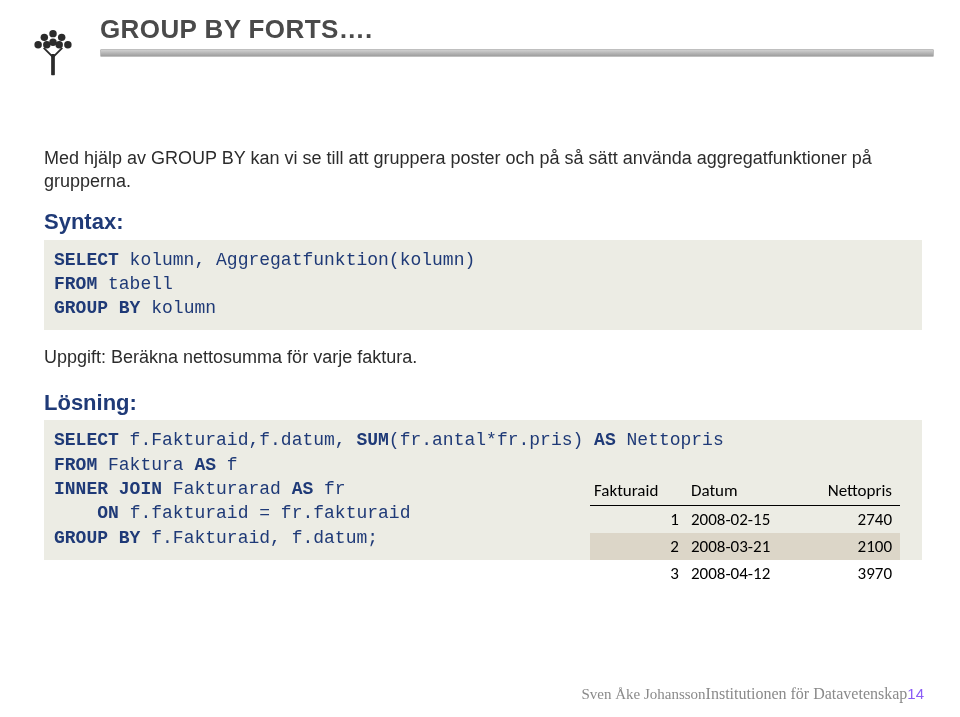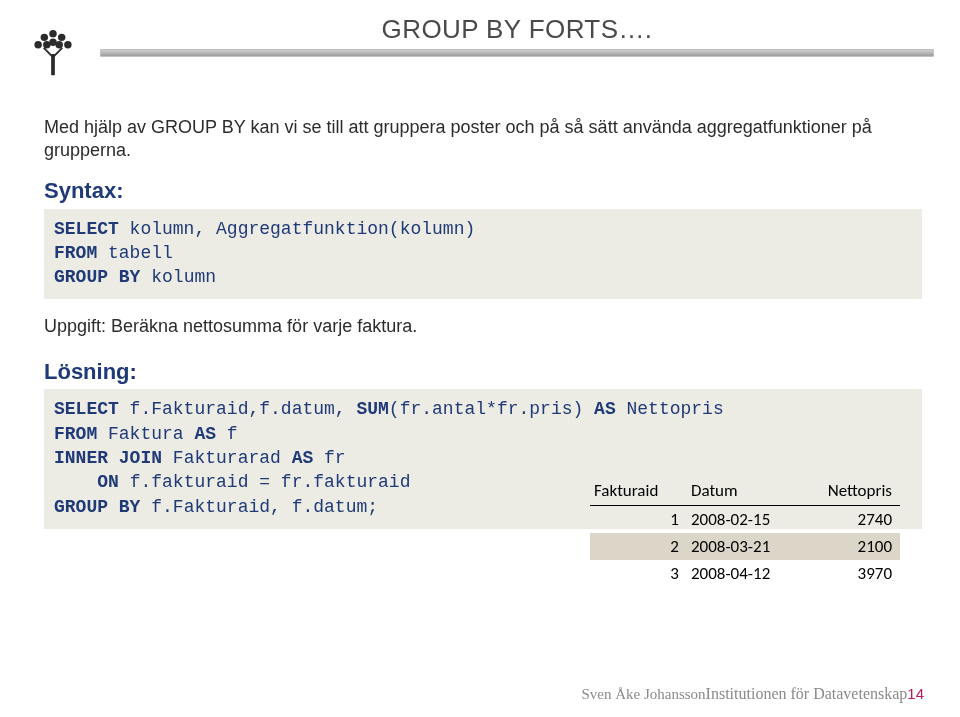--- a/index.html
+++ b/index.html
@@ -29,46 +29,46 @@
   .logo svg { width: 100%; height: 100%; }
 
   
   .title-wrap {
     position: absolute;
     top: 14px;
     left: 100px;
     right: 26px;
   }
   .title-text {
-    text-align: center;
+    text-align: left;
     font-size: 26px;
     letter-spacing: 0.4px;
     color: #4a4a4a;
-    font-weight: 400;
+    font-weight: 700;
     margin-bottom: 4px;
   }
   .title-text .sc { font-variant: small-caps; }
   .title-rule {
     height: 6px;
     background: linear-gradient(to bottom, #cfcfcf, #9e9e9e);
     border: 1px solid #bfbfbf;
     border-radius: 1px;
   }
 
   
   .body {
     position: absolute;
     top: 116px;
     left: 44px;
     right: 38px;
     font-size: 18px;
     line-height: 1.25;
     color: #2c2c2c;
   }
-  .para { margin-bottom: 16px; }
+  .para { margin-bottom: 16px; margin-top: 31px; }
 
   .label-syntax, .label-solution {
     color: #1f3a77;
     font-weight: 700;
     font-size: 22px;
     margin-top: 10px;
     margin-bottom: 4px;
   }
 
   .code-block {
@@ -127,21 +127,21 @@
     right: 36px;
     bottom: 14px;
     display: flex;
     justify-content: flex-end;
     align-items: baseline;
     font-size: 15px;
     color: #8a8a8a;
   }
   .author { font-family: Georgia, 'Times New Roman', serif; }
   .inst { font-family: Georgia, 'Times New Roman', serif; font-size: 16px; }
-  .pagenum { font-family: Arial, sans-serif; color: #be185d; }
+  .pagenum { font-family: Arial, sans-serif; color: #8b5cf6; }
 </style>
 </head>
 <body>
 <div class="slide">
 
   <div class="logo">
     <svg viewBox="0 0 100 100">
       <g fill="#2b2b2b">
         <rect x="47" y="55" width="6" height="34" rx="1"></rect>
 

